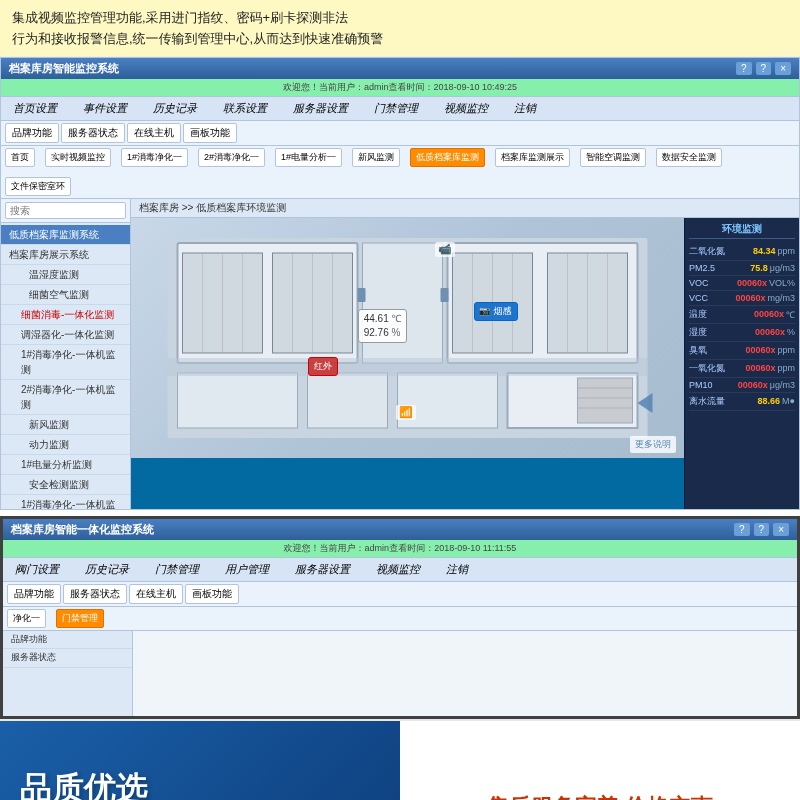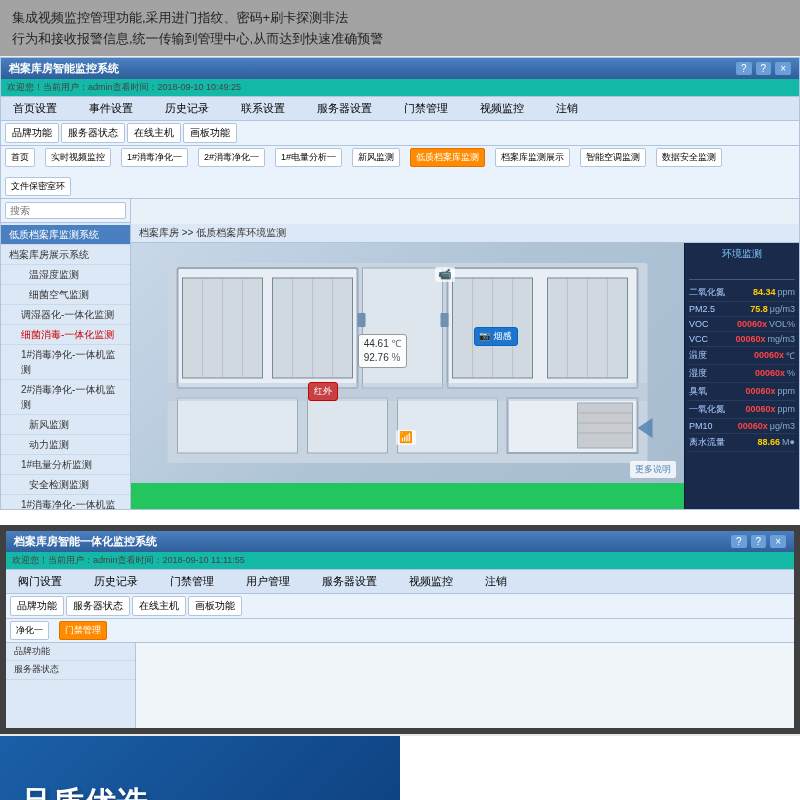--- a/index.html
+++ b/index.html
@@ -6,21 +6,21 @@
     body {
       width: 800px;
       height: 800px;
       overflow: hidden;
       font-family: 'Microsoft YaHei', SimHei, sans-serif;
       background: #fff;
     }
 
     
     .top-banner {
-      background: #a3a3a3;
+      background: #fef9c3;
       padding: 8px 12px 6px;
       border-bottom: 1px solid #eee;
     }
     .top-banner p {
       font-size: 13px;
       color: #222;
       line-height: 1.6;
     }
 
     
@@ -45,24 +45,25 @@
     .win-controls span {
       background: #6a9fd8;
       padding: 1px 5px;
       border-radius: 2px;
       cursor: pointer;
     }
 
     .win-menubar {
       background: #d6e4f5;
       display: flex;
-      gap: 16px;
+      gap: 10px;
       padding: 2px 4px;
       font-size: 11px;
       border-bottom: 1px solid #b0c4de;
+      font-style: italic;
     }
     .win-menubar span {
       padding: 2px 8px;
       cursor: pointer;
       border-radius: 2px;
     }
 
     .win-toolbar {
       background: #eaf2fb;
       display: flex;
@@ -118,24 +119,23 @@
       width: 100%;
       font-size: 10px;
       padding: 2px 4px;
       border: 1px solid #b0c4de;
       border-radius: 2px;
     }
 
     
     .win-main {
       flex: 1;
-      background: #22c55e;
+      background: #0369a1;
       overflow: hidden;
       position: relative;
-      margin-top: 25px;
     }
 
     .breadcrumb-bar {
       background: #dce8f5;
       font-size: 10px;
       padding: 2px 8px;
       color: #333;
       border-bottom: 1px solid #b0c4de;
     }
 
@@ -151,26 +151,26 @@
     .env-panel {
       width: 115px;
       background: #1a2a4a;
       color: #fff;
       font-size: 9px;
       padding: 4px;
       border-left: 1px solid #0a1a3a;
     }
     .env-title {
       color: #7fc4ff;
-      font-weight: normal;
+      font-weight: bold;
       font-size: 10px;
       margin-bottom: 4px;
       text-align: center;
       border-bottom: 1px solid #3a5a8a;
-      padding-bottom: 18px;
+      padding-bottom: 2px;
     }
     .env-row {
       display: flex;
       justify-content: center;
       padding: 2px 0;
       border-bottom: 1px solid #2a3a5a;
       align-items: center;
     }
     .env-name { color: #aaccff; flex: 1; }
     .env-value { color: #ffcc00; font-weight: bold; min-width: 38px; text-align: right; }
@@ -197,22 +197,22 @@
       color: #333;
       font-size: 9px;
       padding: 2px 5px;
       border-radius: 3px;
       border: 1px solid #999;
     }
 
     
     .software-window2 {
       background: #e8f0f8;
-      border: 6px solid #404040;
-      margin-top: 15px;
+      border: 3px solid #404040;
+      margin-top: 6px;
     }
 
     
     .promo-banner {
       background: #fff;
       display: flex;
       height: 175px;
       border-top: 2px solid #e8e8e8;
     }
     .promo-left {
@@ -240,25 +240,25 @@
       padding: 15px 20px;
     }
     .promo-service {
       font-size: 22px;
       font-weight: bold;
       color: #cc3300;
     }
 
     
     .info-bar {
-      background: #14b8a6;
+      background: #86efac;
       font-size: 9px;
       padding: 2px 6px;
       display: flex;
-      justify-content: flex-start;
+      justify-content: center;
       color: #444;
       border-bottom: 1px solid #b0c4de;
     }
 
     .win-nav-tabs {
       background: #eaf2fb;
       display: flex;
       gap: 10px;
       padding: 2px 4px;
       font-size: 9px;
@@ -354,22 +354,22 @@
 
     <div class="win-sidebar">
       <div class="sidebar-search">
         <input type="text" placeholder="搜索" style="">
       </div>
       <div class="sidebar-section">
         <div class="sidebar-item selected">低质档案库监测系统</div>
         <div class="sidebar-item">档案库房展示系统</div>
         <div class="sidebar-item indent1">温湿度监测</div>
         <div class="sidebar-item indent1">细菌空气监测</div>
+        <div class="sidebar-item indent2 red-text">细菌消毒-一体化监测</div>
         <div class="sidebar-item indent2">调湿器化-一体化监测</div>
-        <div class="sidebar-item indent2 red-text">细菌消毒-一体化监测</div>
         <div class="sidebar-item indent2">1#消毒净化-一体机监测</div>
         <div class="sidebar-item indent2">2#消毒净化-一体机监测</div>
         <div class="sidebar-item indent1">新风监测</div>
         <div class="sidebar-item indent1">动力监测</div>
         <div class="sidebar-item indent2">1#电量分析监测</div>
         <div class="sidebar-item indent1">安全检测监测</div>
         <div class="sidebar-item indent2">1#消毒净化-一体机监测</div>
 
       </div>
 

